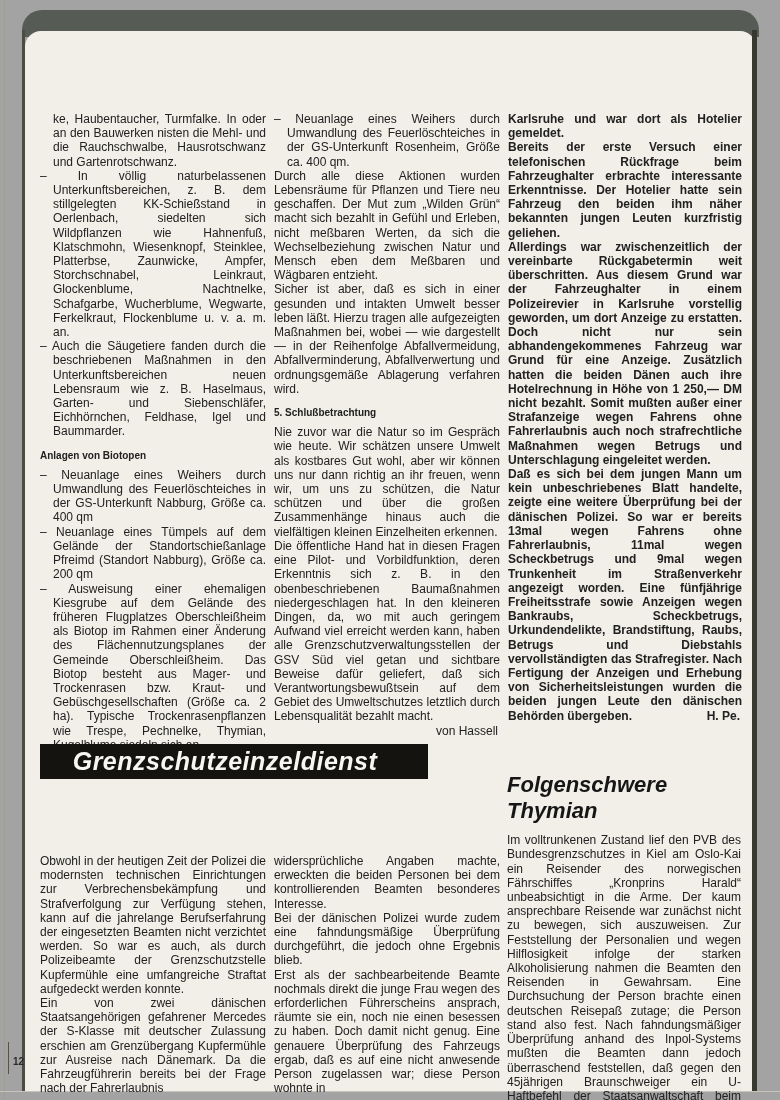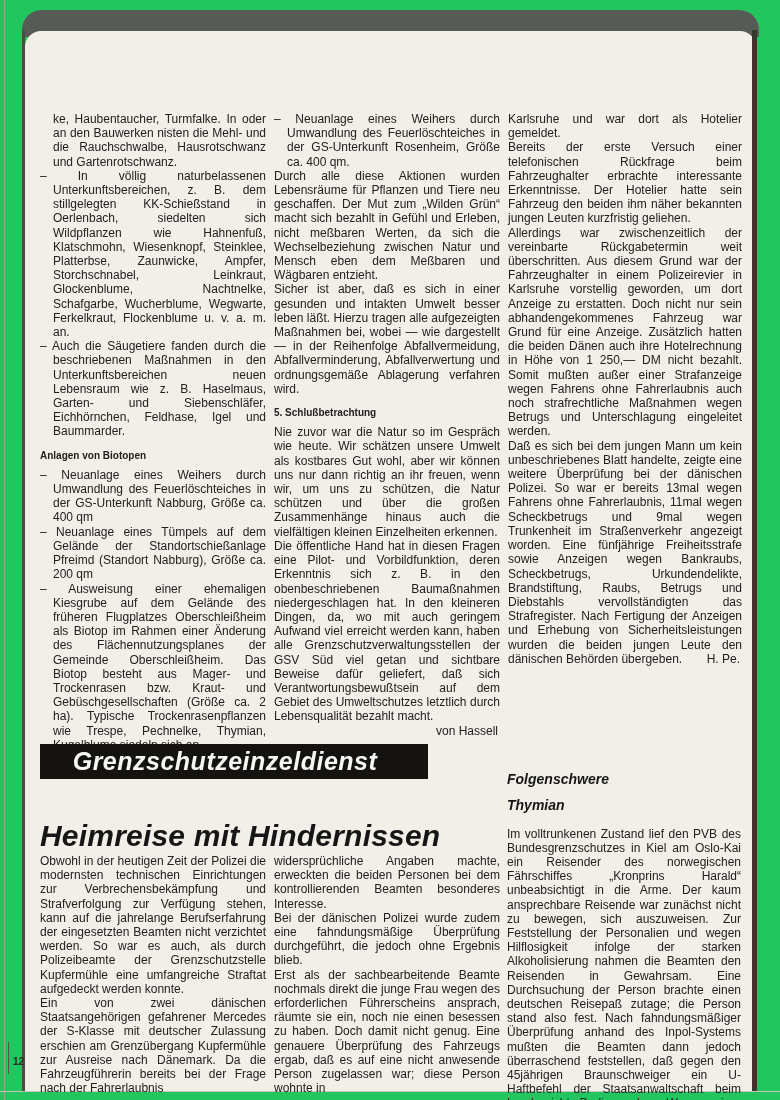--- a/index.html
+++ b/index.html
@@ -1,21 +1,21 @@
 <!DOCTYPE html>
 <html><head>
 <meta charset="utf-8">
 <style>
   html, body { margin: 0; padding: 0; }
   body { background: #e7e4dd; }
   .sheet {
     position: relative;
     width: 780px;
     height: 1100px;
-    background: #22c55e;
+    background: #a3a3a3;
     overflow: hidden;
     font-family: "Liberation Sans", sans-serif;
     color: #212121;
   }
   .scan-edge-left {
     position: absolute; left: 4px; top: 0;
     width: 1px; height: 1100px;
     background: #a09d95;
   }
   .scan-edge-bottom {
@@ -48,21 +48,21 @@
   .body-text {
     font-size: 12px;
     line-height: 14.2px;
     text-align: justify;
   }
   .top-cols {
     position: absolute; left: 40px; top: 112px;
     display: flex; gap: 8px;
   }
   .col-a, .col-b { width: 226px; }
-  .col-c { width: 234px; }
+  .col-c { width: 234px; font-weight: bold; }
   .li { padding-left: 13px; text-indent: -13px; margin: 0; }
   .li-cont { padding-left: 13px; margin: 0; }
   .para { margin: 0; }
   .sub-heading {
     font-weight: bold;
     font-size: 10px;
     text-align: left;
     margin: 10px 0 5px 0;
   }
   .byline { text-align: right; padding-right: 2px; }
@@ -95,21 +95,21 @@
     position: absolute; left: 40px; top: 854px;
     display: flex; gap: 8px;
   }
   .article3 {
     position: absolute; left: 507px; top: 754px;
     width: 234px;
   }
   .article3-title {
     font-weight: bold;
     font-style: italic;
-    font-size: 14px;
+    font-size: 22px;
     line-height: 26px;
     color: #161616;
     text-align: left;
     margin-bottom: 9px;
   }
   .page-number {
     position: absolute; left: 13px; top: 1056px;
     font-size: 10px; font-weight: bold; color: #2a2a2a;
   }
   .page-number-tick {
@@ -153,21 +153,20 @@
       <p class="para">Allerdings war zwischenzeitlich der vereinbarte Rückgabetermin weit überschritten. Aus diesem Grund war der Fahrzeughalter in einem Polizeirevier in Karlsruhe vorstellig geworden, um dort Anzeige zu erstatten. Doch nicht nur sein abhandengekommenes Fahrzeug war Grund für eine Anzeige. Zusätzlich hatten die beiden Dänen auch ihre Hotelrechnung in Höhe von 1 250,— DM nicht bezahlt. Somit mußten außer einer Strafanzeige wegen Fahrens ohne Fahrerlaubnis auch noch strafrechtliche Maßnahmen wegen Betrugs und Unterschlagung eingeleitet werden.</p>
       <p class="para">Daß es sich bei dem jungen Mann um kein unbeschriebenes Blatt handelte, zeigte eine weitere Überprüfung bei der dänischen Polizei. So war er bereits 13mal wegen Fahrens ohne Fahrerlaubnis, 11mal wegen Scheckbetrugs und 9mal wegen Trunkenheit im Straßenverkehr angezeigt worden. Eine fünfjährige Freiheitsstrafe sowie Anzeigen wegen Bankraubs, Scheckbetrugs, Urkundendelikte, Brandstiftung, Raubs, Betrugs und Diebstahls vervollständigten das Strafregister. Nach Fertigung der Anzeigen und Erhebung von Sicherheitsleistungen wurden die beiden jungen Leute den dänischen Behörden übergeben.</p>
       <div class="byline-overlay">H. Pe.</div>
     </div>
   </div>
 
   <div class="banner">
     <span class="banner-title">Grenzschutzeinzeldienst</span>
   </div>
 
-  <h1 class="headline">Heimreise mit Hindernissen</h1>
 
   <div class="bottom-cols body-text">
     <div class="col-a">
       <p class="para">Obwohl in der heutigen Zeit der Polizei die modernsten technischen Einrichtungen zur Verbrechensbekämpfung und Strafverfolgung zur Verfügung stehen, kann auf die jahrelange Berufserfahrung der eingesetzten Beamten nicht verzichtet werden. So war es auch, als durch Polizeibeamte der Grenzschutzstelle Kupfermühle eine umfangreiche Straftat aufgedeckt werden konnte.</p>
       <p class="para">Ein von zwei dänischen Staatsangehörigen gefahrener Mercedes der S-Klasse mit deutscher Zulassung erschien am Grenzübergang Kupfermühle zur Ausreise nach Dänemark. Da die Fahrzeugführerin bereits bei der Frage nach der Fahrerlaubnis</p>
     </div>
     <div class="col-b">
       <p class="para">widersprüchliche Angaben machte, erweckten die beiden Personen bei dem kontrollierenden Beamten besonderes Interesse.</p>
       <p class="para">Bei der dänischen Polizei wurde zudem eine fahndungsmäßige Überprüfung durchgeführt, die jedoch ohne Ergebnis blieb.</p>
       <p class="para">Erst als der sachbearbeitende Beamte nochmals direkt die junge Frau wegen des erforderlichen Führerscheins ansprach, räumte sie ein, noch nie einen besessen zu haben. Doch damit nicht genug. Eine genauere Überprüfung des Fahrzeugs ergab, daß es auf eine nicht anwesende Person zugelassen war; diese Person wohnte in</p>

